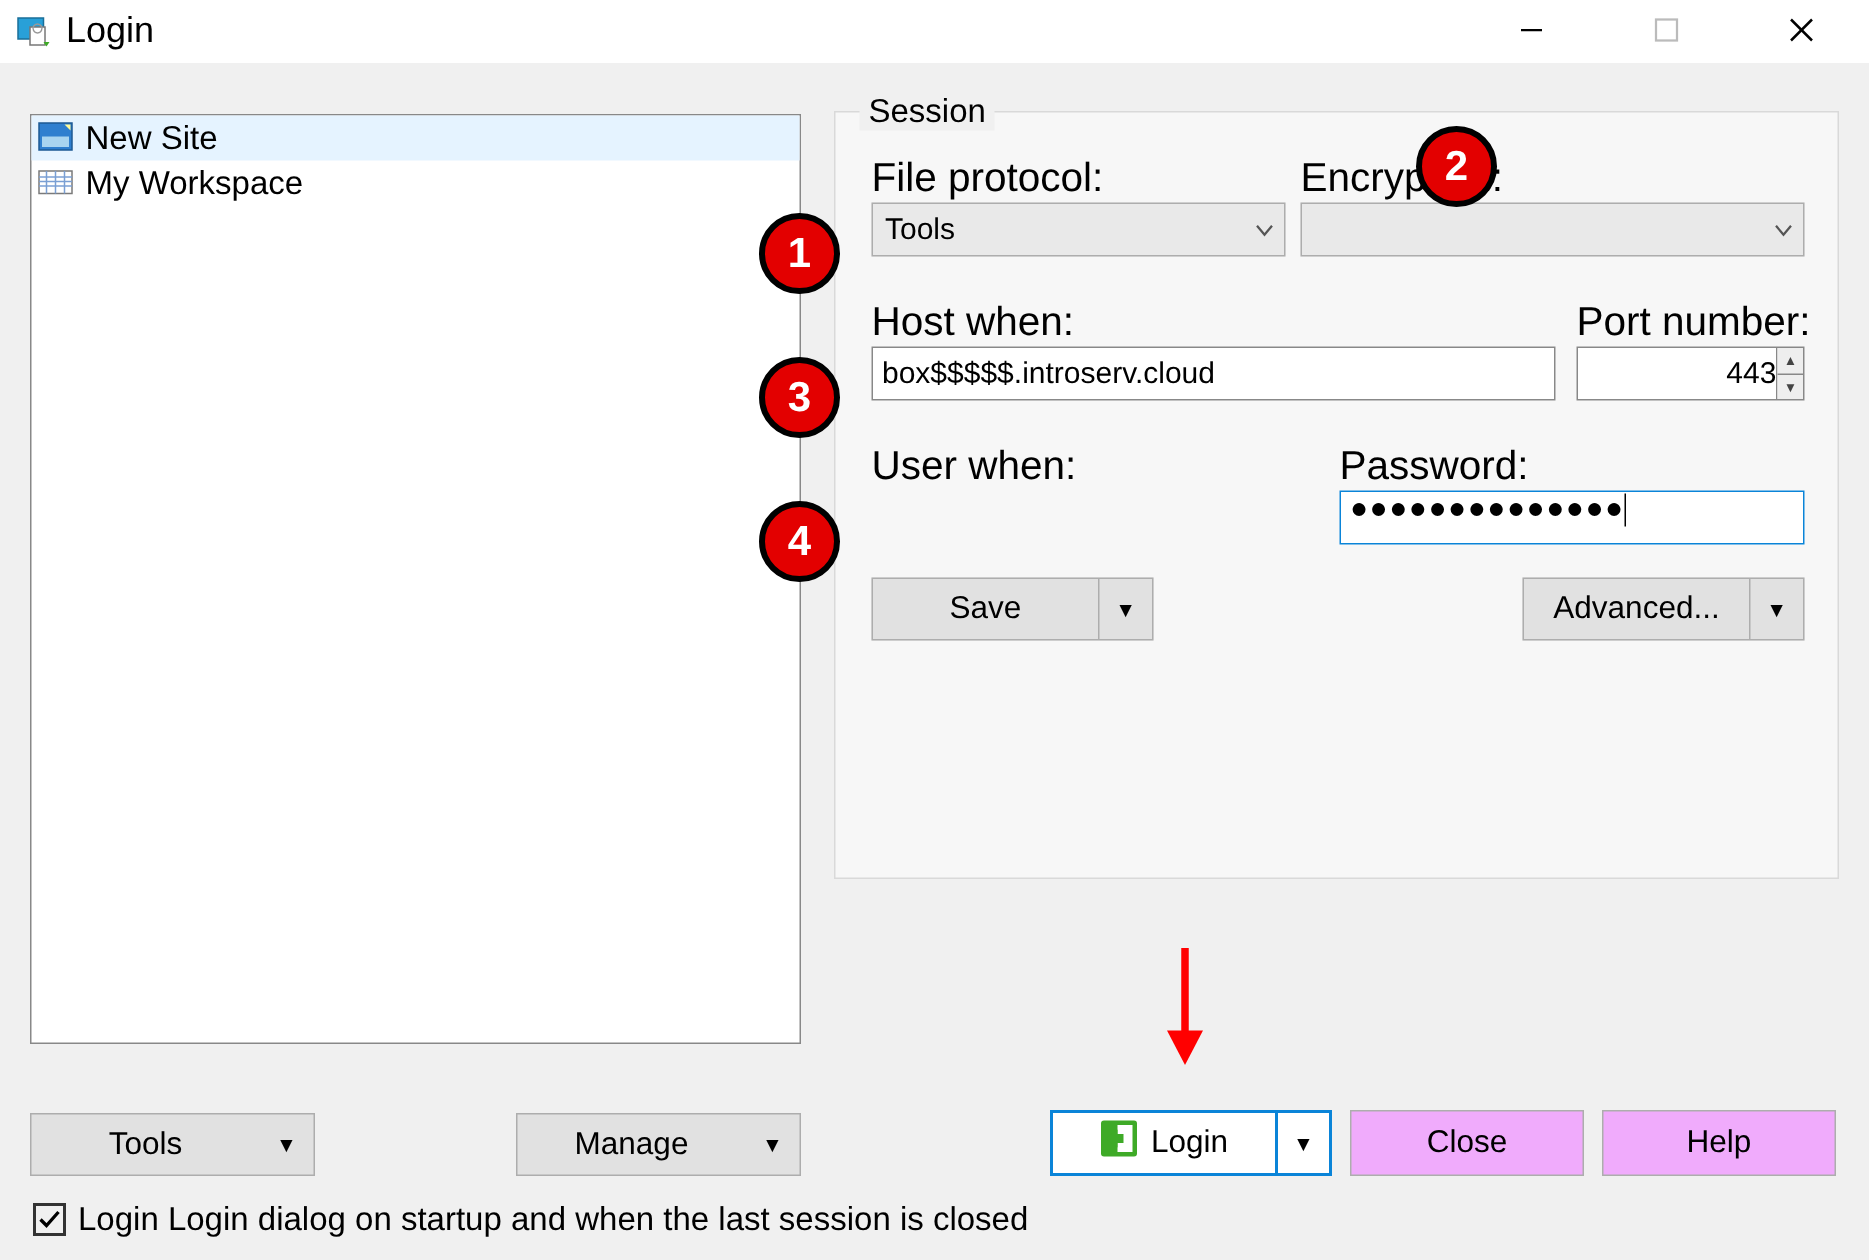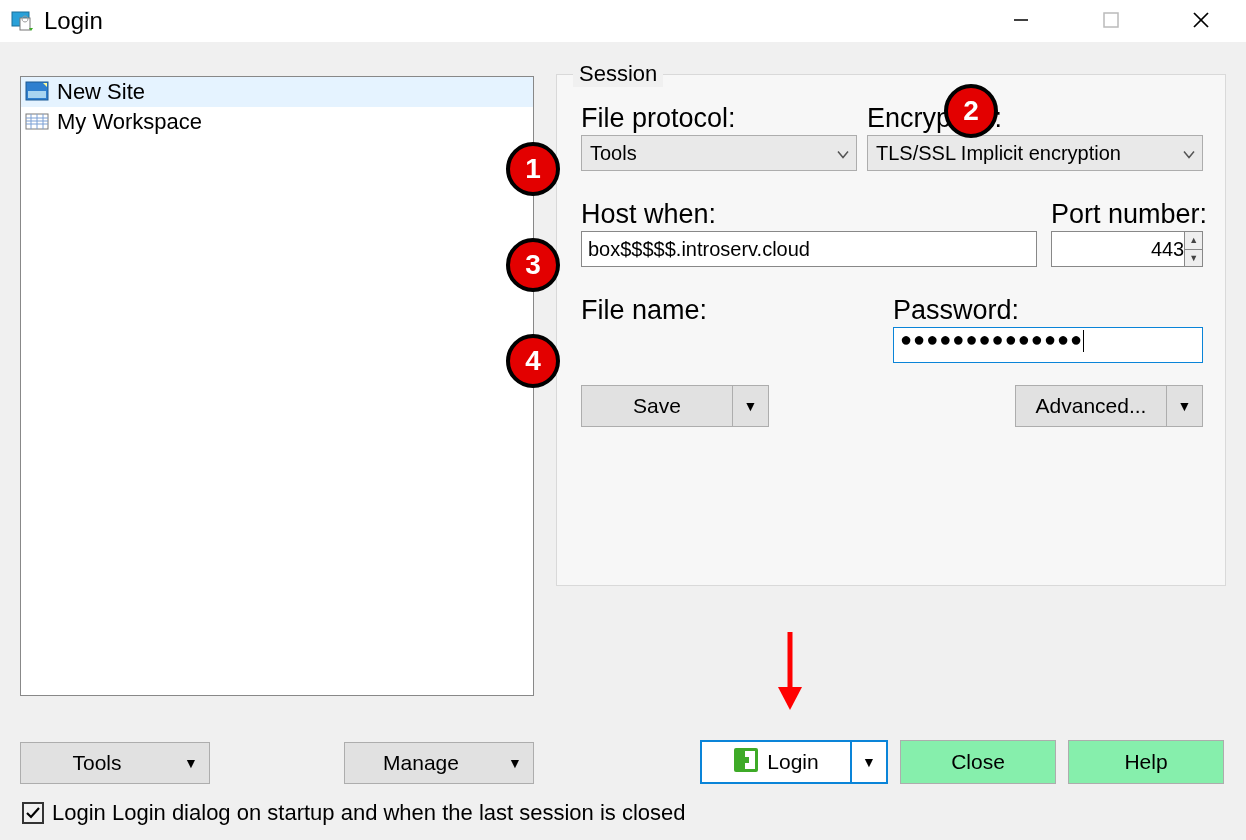--- a/index.html
+++ b/index.html
@@ -113,21 +113,21 @@
     position:absolute;
     background:#e1e1e1;
     border:1px solid #adadad;
     display:flex; align-items:center; justify-content:center;
     font-size:21px;
   }
   .btn.split { padding:0; }
   .btn.split .main { flex:1; display:flex; align-items:center; justify-content:center; height:100%; }
   .btn.split .drop { width:36px; height:100%; display:flex; align-items:center; justify-content:center; }
   .btn.primary { border:2px solid #0a84d8; background:#fff; }
-  .btn.white { background:#86efac; border:1px solid #adadad; }
+  .btn.white { background:#f0abfc; border:1px solid #adadad; }
   .dropdown-arrow { font-size:14px; color:#000; }
   .checkbox-row {
     position:absolute;
     left:22px; bottom:14px;
     display:flex; align-items:center;
     font-size:22px;
   }
   .checkbox-row .chk {
     width:22px; height:22px; border:2px solid #333; margin-right:8px;
     display:flex; align-items:center; justify-content:center;
@@ -224,21 +224,20 @@
       <span>Tools</span>
       <span class="arrow">
         <svg width="14" height="10">
             <polyline points="2,2 7,8 12,2" fill="none" stroke="#555" stroke-width="1.5"></polyline>
           </svg>
       </span>
     </div>
 
     <span class="lbl" style="top:28px; left:310px">Encryption:</span>
     <div class="combo" style="top:60px; left:310px; width:336px">
-      <span>TLS/SSL Implicit encryption</span>
       <span class="arrow">
         <svg width="14" height="10">
             <polyline points="2,2 7,8 12,2" fill="none" stroke="#555" stroke-width="1.5"></polyline>
           </svg>
       </span>
     </div>
 
     <span class="lbl" style="top:124px; left:24px">Host when:</span>
     <div class="txt" style="top:156px; left:24px; width:456px">
       <input type="text" value="box$$$$$.introserv.cloud" style="">
@@ -246,21 +245,21 @@
 
     <span class="lbl" style="top:124px; left:494px">Port number:</span>
     <div class="port-wrap" style="top:156px; left:494px; width:152px">
       <input type="text" value="443" style="">
       <div class="spinner">
         <div>▲</div>
         <div>▼</div>
       </div>
     </div>
 
-    <span class="lbl" style="top:220px; left:24px">File name:</span>
+    <span class="lbl" style="top:220px; left:24px">User when:</span>
 
     <span class="lbl" style="top:220px; left:336px">Password:</span>
     <div class="txt active" style="top:252px; left:336px; width:310px">
       <span style="letter-spacing:1px">●●●●●●●●●●●●●●</span><span style="border-left:1px solid #000; height:22px; display:inline-block; vertical-align:middle;"></span>
     </div>
 
     <div class="btn split" style="top:310px; left:24px; width:188px; height:42px">
       <div class="main">Save</div>
       <div class="drop" style="border-left:1px solid #adadad">
           <span class="dropdown-arrow">▼</span>

